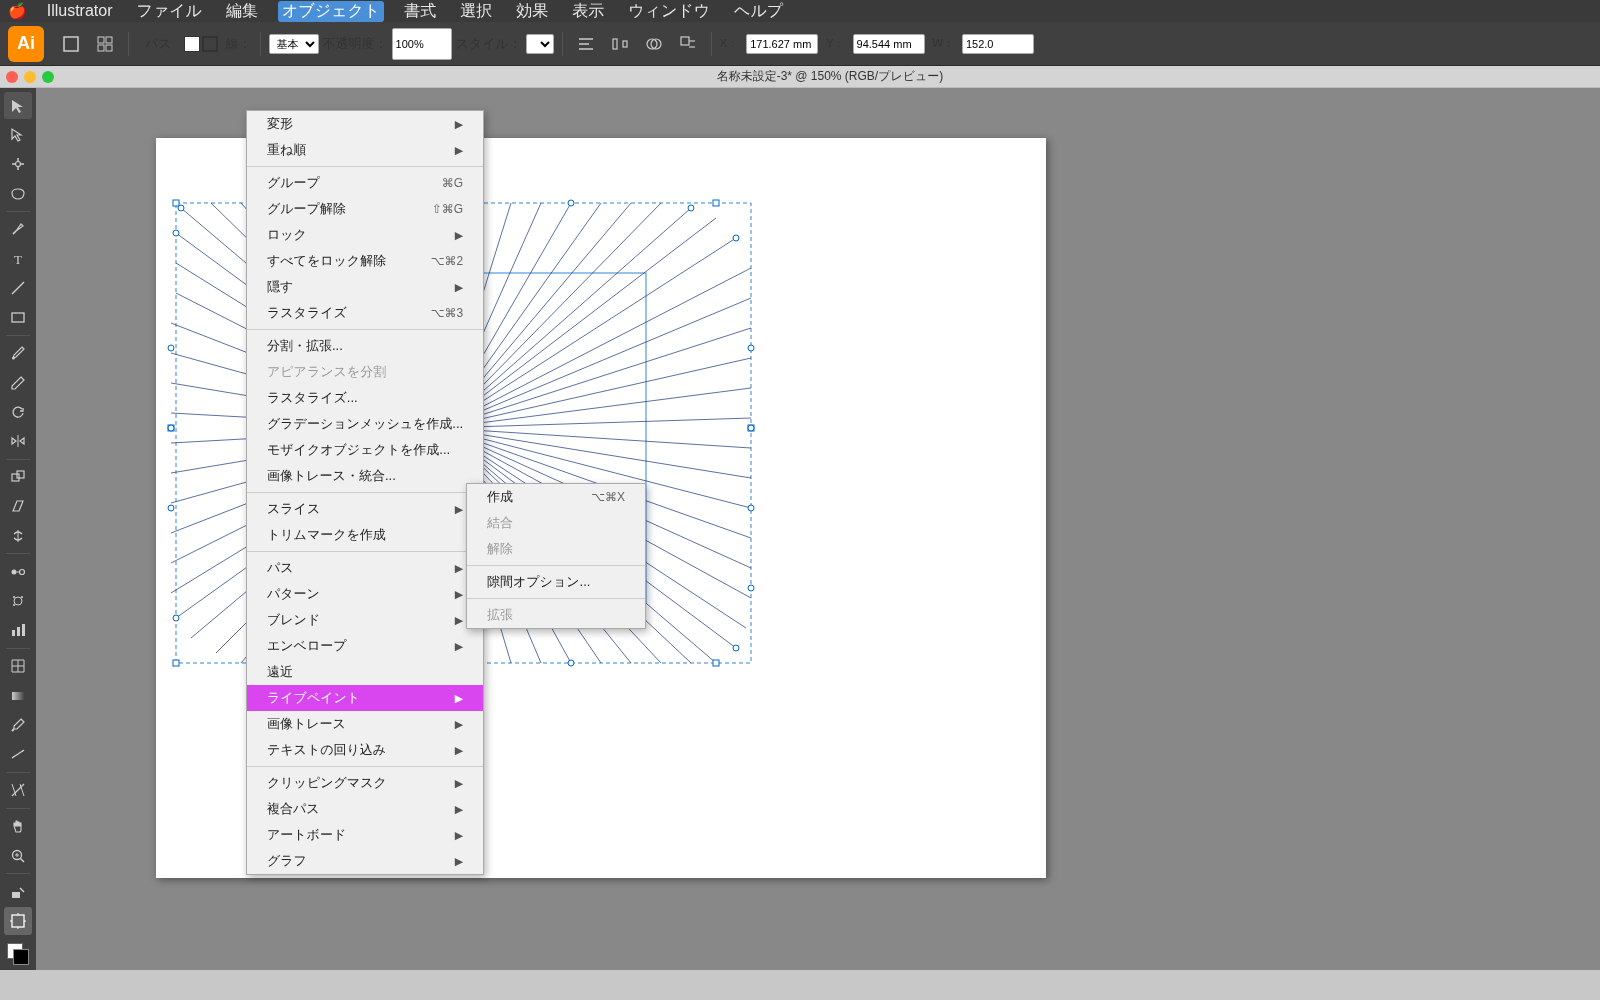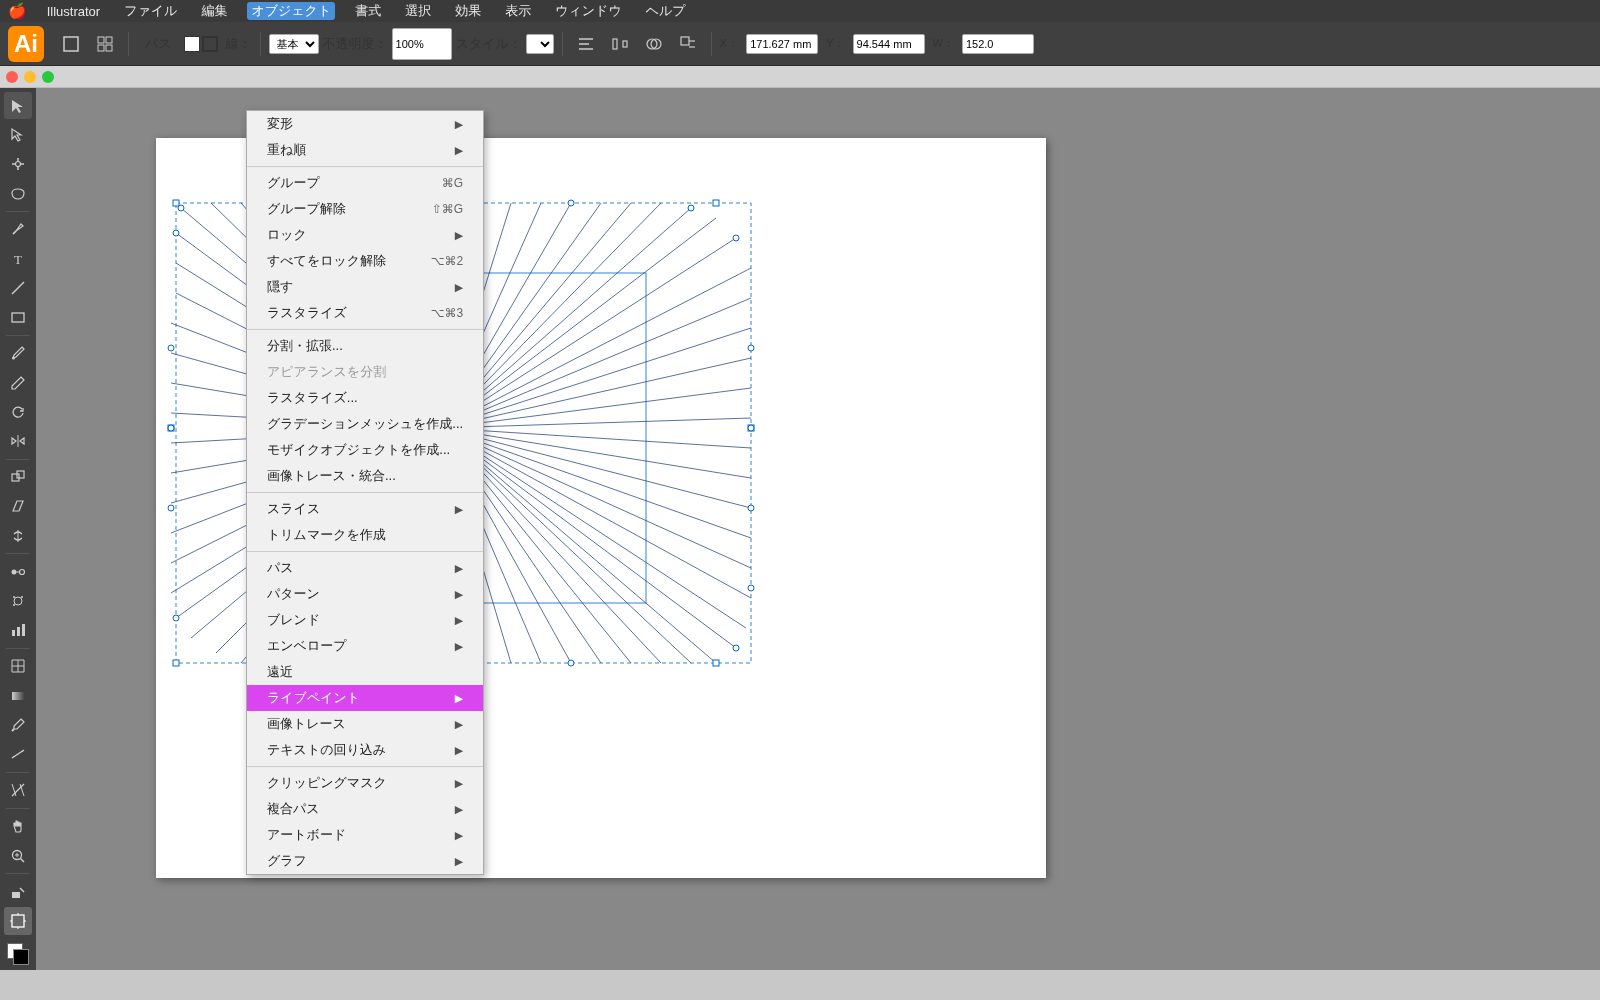--- a/index.html
+++ b/index.html
@@ -19,21 +19,21 @@
       background: #3a3a3a;
       display: flex;
       align-items: center;
       padding: 0 8px;
       gap: 16px;
       position: relative;
       z-index: 100;
     }
     .menu-bar-item {
       color: #e8e8e8;
-      font-size: 13px;
+      font-size: 16px;
       cursor: pointer;
       padding: 0 4px;
       white-space: nowrap;
       text-align: right;
     }
     .menu-bar-item.active {
       background: #4a90d9;
       color: white;
       border-radius: 3px;
     }
@@ -51,21 +51,21 @@
     }
     .ai-logo {
       width: 36px;
       height: 36px;
       background: #ff8c00;
       border-radius: 6px;
       display: flex;
       align-items: center;
       justify-content: center;
       font-weight: bold;
-      font-size: 24px;
+      font-size: 18px;
       color: white;
       margin-right: 8px;
       flex-shrink: 0;
     }
     .toolbar-btn {
       width: 30px;
       height: 30px;
       display: flex;
       align-items: center;
       justify-content: center;
@@ -358,20 +358,21 @@
     <input class="coord-val" type="text" value="152.0" style="">
   </div>
 </div>
 
 <div style="height:22px; background:#d4d4d4; display:flex; align-items:center; border-bottom:1px solid #bbb; position:relative;">
   <div class="traffic-lights">
     <div class="tl tl-red"></div>
     <div class="tl tl-yellow"></div>
     <div class="tl tl-green"></div>
   </div>
+  <div style="flex:1; text-align:center; font-size:12px; color:#333;">名称未設定-3* @ 150% (RGB/プレビュー)</div>
 </div>
 
 <div class="main-area">
 
   <div class="tool-panel">
     <div class="tool-icon active">
       <svg width="16" height="16" viewBox="0 0 16 16">
           <path d="M2 2 L2 14 L6 10 L9 15 L11 14 L8 9 L13 9 Z" fill="#ccc"></path>
         </svg>
     </div>
@@ -794,15 +795,35 @@
       <div class="menu-item">
         <span class="menu-item-label">アートボード</span>
         <span class="menu-item-arrow">▶</span>
       </div>
       <div class="menu-item">
         <span class="menu-item-label">グラフ</span>
         <span class="menu-item-arrow">▶</span>
       </div>
     </div>
 
+    <div class="submenu-live-paint">
+      <div class="menu-item">
+        <span class="menu-item-label">作成</span>
+        <span class="menu-item-shortcut">⌥⌘X</span>
+      </div>
+      <div class="menu-item disabled">
+        <span class="menu-item-label menu-section-disabled">結合</span>
+      </div>
+      <div class="menu-item disabled">
+        <span class="menu-item-label menu-section-disabled">解除</span>
+      </div>
+      <div class="menu-separator"></div>
+      <div class="menu-item">
+        <span class="menu-item-label">隙間オプション...</span>
+      </div>
+      <div class="menu-separator"></div>
+      <div class="menu-item disabled">
+        <span class="menu-item-label menu-section-disabled">拡張</span>
+      </div>
+    </div>
 
   </div>
 </div>
 
 </body></html>

